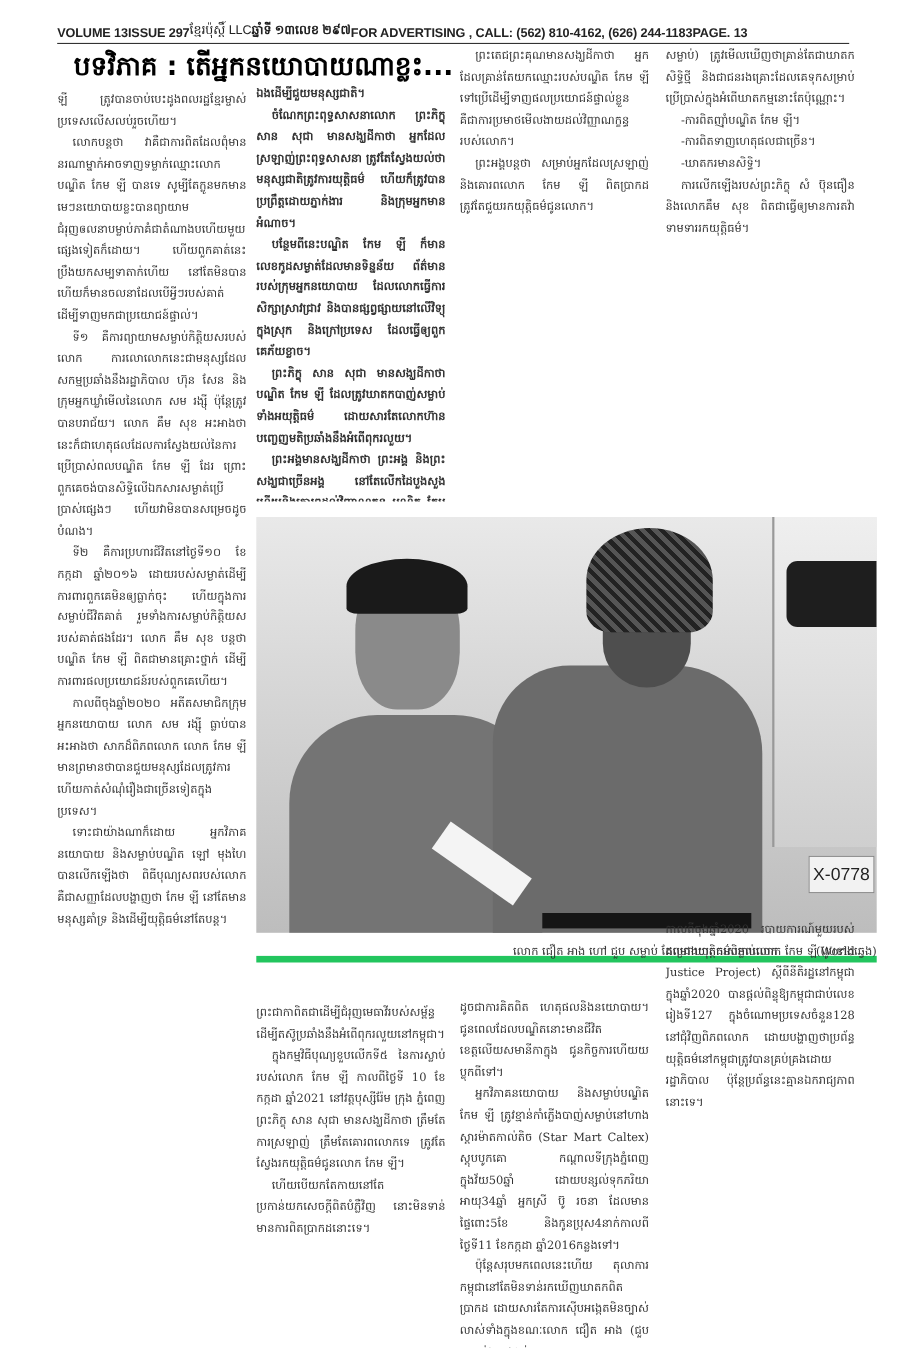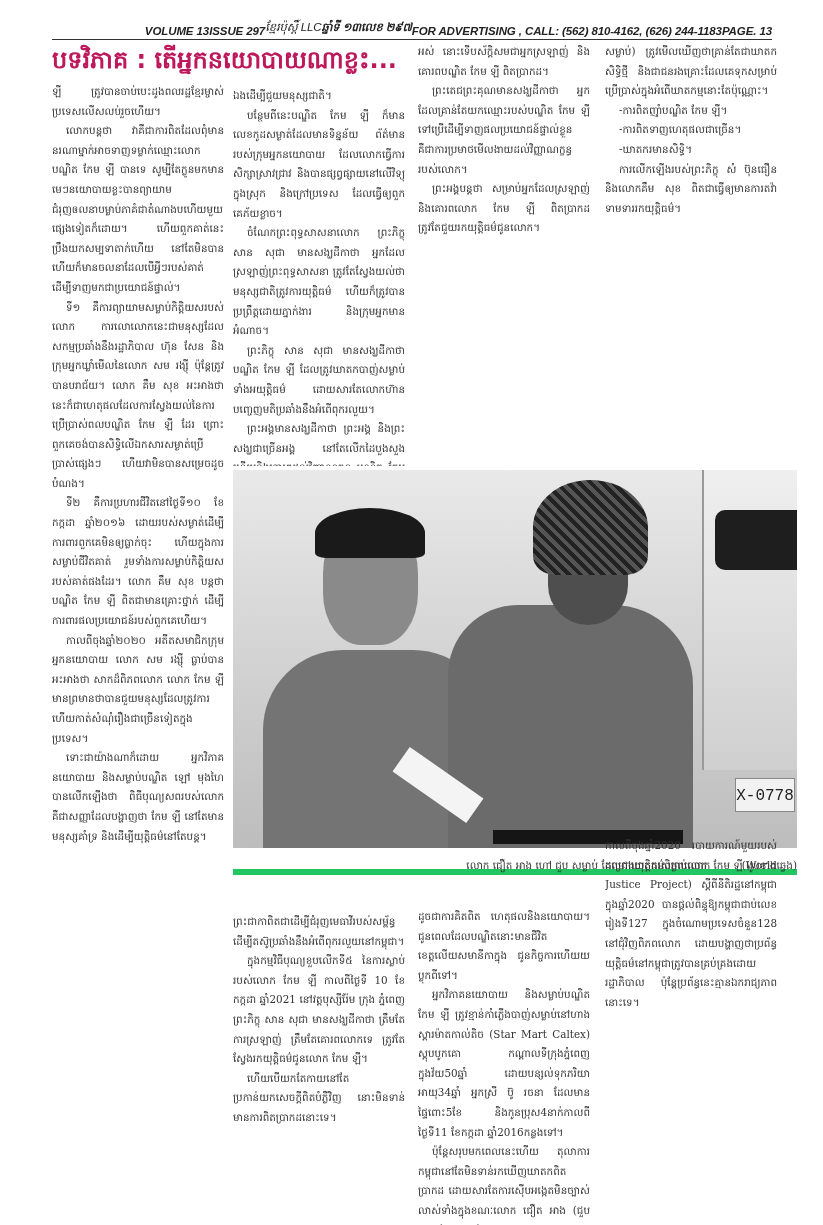--- a/index.html
+++ b/index.html
@@ -2,50 +2,50 @@
 <html><head>
 <meta charset="utf-8">
 <style>
   * { box-sizing: border-box; margin: 0; padding: 0; }
   html, body { width: 823px; height: 1225px; background: #ffffff; overflow: hidden; }
   body { position: relative; font-family: "DejaVu Serif", serif; color: #222; }
 
   .masthead {
     position: absolute; left: 52px; top: 20px; width: 720px; height: 20px;
     border-bottom: 1.5px solid #333;
-    display: flex; align-items: flex-end; justify-content: flex-end;
+    display: flex; align-items: flex-end; justify-content: flex-start;
     font-family: "Liberation Sans", sans-serif; font-size: 11.5px; font-weight: bold;
-    letter-spacing: -0.1px; color: #222; padding-bottom: 2px; white-space: nowrap; font-style: italic;
+    letter-spacing: -0.1px; color: #222; padding-bottom: 2px; white-space: nowrap;
   }
   .masthead .brand { font-weight: normal; }
   .masthead span { display: inline-block; }
 
   .headline {
     position: absolute; left: 52px; top: 44px; width: 360px; height: 32px;
     font-family: "DejaVu Sans", sans-serif; font-weight: bold; font-size: 24px;
-    line-height: 32px; color: #be185d; white-space: nowrap; text-align: left;
+    line-height: 32px; color: #000000; white-space: nowrap; text-align: right;
   }
 
   .col {
     position: absolute; font-size: 10.4px; line-height: 19.6px; color: #333;
     text-align: justify; overflow: hidden;
   }
   .col p { text-indent: 14px; }
   .col p.noindent { text-indent: 0; }
 
   .photo {
     position: absolute; left: 233px; top: 470px; width: 564px; height: 378px;
     background: linear-gradient(180deg, #e9e9e9 0%, #d7d7d7 40%, #bdbdbd 100%);
     overflow: hidden;
   }
   .photo .bg-vehicle { position: absolute; right: 0; top: 0; width: 95px; height: 300px;
     background: linear-gradient(180deg,#efefef,#cfcfcf); border-left: 2px solid #999; }
   .photo .vehicle-dark { position: absolute; right: 0; top: 40px; width: 82px; height: 60px; background:#1e1e1e; border-radius: 10px 0 0 10px; }
   .photo .plate { position: absolute; right: 2px; top: 308px; width: 60px; height: 34px; background:#f2f2f2;
-    font-family: Liberation Mono, monospace; font-size: 16px; color:#222; line-height: 34px; text-align:center; border:1px solid #888; }
+    font-family: Liberation Sans, sans-serif; font-size: 16px; color:#222; line-height: 34px; text-align:center; border:1px solid #888; }
   .photo .man-body { position: absolute; left: 30px; top: 180px; width: 230px; height: 220px; background:#747474; border-radius: 80px 80px 0 0; }
   .photo .man-head { position: absolute; left: 90px; top: 45px; width: 95px; height: 130px; background:#8a8a8a; border-radius: 45% 45% 40% 40%; }
   .photo .man-hair { position: absolute; left: 82px; top: 38px; width: 110px; height: 50px; background:#1a1a1a; border-radius: 50% 50% 10% 10%; }
   .photo .soldier-body { position: absolute; left: 215px; top: 135px; width: 245px; height: 260px; background:#6b6b6b; border-radius: 70px 80px 0 0; }
   .photo .helmet { position: absolute; left: 300px; top: 10px; width: 115px; height: 95px; background:
       repeating-linear-gradient(45deg,#222 0 4px,#555 4px 8px),#333; border-radius: 50% 50% 20% 20%; }
   .photo .soldier-face { position: absolute; left: 315px; top: 95px; width: 80px; height: 60px; background:#4e4e4e; border-radius: 10px 10px 40px 40px; }
   .photo .paper { position: absolute; left: 160px; top: 300px; width: 90px; height: 30px; background:#f4f4f4; transform: rotate(35deg); }
   .photo .belt { position: absolute; left: 260px; top: 360px; width: 190px; height: 14px; background:#151515; }
 
@@ -72,31 +72,30 @@
 
 <div class="col" style="left:52px; top:82px; width:172px; height:1120px;">
   <p class="noindent">ឡី ត្រូវបានចាប់បេះដូងពលរដ្ឋខ្មែរម្ចាស់ប្រទេសលើសលប់រួចហើយ។</p>
   <p>លោកបន្តថា វាគឺជាការពិតដែលពុំមាននរណាម្នាក់អាចទាញទម្លាក់ឈ្មោះលោកបណ្ឌិត កែម ឡី បានទេ សូម្បីតែក្លូនមកមានមេៗនយោបាយខ្លះបានព្យាយាមជំរុញឲលនាបម្លាប់ភាគំជាតំណាងបហើយមួយផ្សេងទៀតក៏ដោយ។ ហើយពួកគាត់នេះ ប្រឹងយកសម្បទាតាក់ហើយ នៅតែមិនបាន ហើយក៏មានចលនាដែលបើអ្វីៗរបស់គាត់ ដើម្បីទាញមកជាប្រយោជន៍ផ្ទាល់។</p>
   <p>ទី១ គឺការព្យាយាមសម្លាប់កិត្តិយសរបស់លោក ការលោលោកនេះជាមនុស្សដែលសកម្មប្រឆាំងនឹងរដ្ឋាភិបាល ហ៊ុន សែន និងក្រុមអ្នកឃ្លាំមើលនៃលោក សម រង្ស៊ី ប៉ុន្តែត្រូវបានបរាជ័យ។ លោក គឹម សុខ អះអាងថា នេះក៏ជាហេតុផលដែលការស្វែងយល់នៃការប្រើប្រាស់ពលបណ្ឌិត កែម ឡី ដែរ ព្រោះពួកគេចង់បានសិទ្ធិលើឯកសារសម្ងាត់ប្រើប្រាស់ផ្សេងៗ ហើយវាមិនបានសម្រេចដូចបំណង។</p>
   <p>ទី២ គឺការប្រហារជីវិតនៅថ្ងៃទី១០ ខែកក្កដា ឆ្នាំ២០១៦ ដោយរបស់សម្ងាត់ដើម្បីការពារពួកគេមិនឲ្យធ្លាក់ចុះ ហើយក្នុងការសម្លាប់ជីវិតគាត់ រួមទាំងការសម្លាប់កិត្តិយសរបស់គាត់ផងដែរ។ លោក គឹម សុខ បន្តថា បណ្ឌិត កែម ឡី ពិតជាមានគ្រោះថ្នាក់ ដើម្បីការពារផលប្រយោជន៍របស់ពួកគេហើយ។</p>
   <p>កាលពីចុងឆ្នាំ២០២០ អតីតសមាជិកក្រុមអ្នកនយោបាយ លោក សម រង្ស៊ី ធ្លាប់បានអះអាងថា សាកដ៏ពិភពលោក លោក កែម ឡី មានព្រមានថាបានជួយមនុស្សដែលត្រូវការ ហើយកាត់សំណុំរឿងជាច្រើនទៀតក្នុងប្រទេស។</p>
   <p>ទោះជាយ៉ាងណាក៏ដោយ អ្នកវិភាគនយោបាយ និងសម្លាប់បណ្ឌិត ឡៅ មុងហៃ បានលើកឡើងថា ពិធីបុណ្យសពរបស់លោកគឺជាសញ្ញាដែលបង្ហាញថា កែម ឡី នៅតែមានមនុស្សគាំទ្រ និងដើម្បីយុត្តិធម៌នៅតែបន្ត។</p>
 </div>
 
-<div class="col" style="left:233px; top:86px; width:172px; height:380px;">
+<div class="col" style="left:233px; top:76px; width:172px; height:380px;font-weight:bold;">
   <p class="noindent">ឯងដើម្បីជួយមនុស្សជាតិ។</p>
+  <p>ចំណែកព្រះពុទ្ធសាសនាលោក ព្រះភិក្ខុ សាន សុជា មានសង្ឃដីកាថា អ្នកដែលស្រឡាញ់ព្រះពុទ្ធសាសនា ត្រូវតែស្វែងយល់ថាមនុស្សជាតិត្រូវការយុត្តិធម៌ ហើយក៏ត្រូវបានប្រព្រឹត្តដោយភ្នាក់ងារ និងក្រុមអ្នកមានអំណាច។</p>
   <p>បន្ថែមពីនេះបណ្ឌិត កែម ឡី ក៏មានលេខកូដសម្ងាត់ដែលមានទិន្នន័យ ព័ត៌មានរបស់ក្រុមអ្នកនយោបាយ ដែលលោកធ្វើការសិក្សាស្រាវជ្រាវ និងបានផ្សព្វផ្សាយនៅលើវិទ្យុក្នុងស្រុក និងក្រៅប្រទេស ដែលធ្វើឲ្យពួកគេភ័យខ្លាច។</p>
-  <p>ចំណែកព្រះពុទ្ធសាសនាលោក ព្រះភិក្ខុ សាន សុជា មានសង្ឃដីកាថា អ្នកដែលស្រឡាញ់ព្រះពុទ្ធសាសនា ត្រូវតែស្វែងយល់ថាមនុស្សជាតិត្រូវការយុត្តិធម៌ ហើយក៏ត្រូវបានប្រព្រឹត្តដោយភ្នាក់ងារ និងក្រុមអ្នកមានអំណាច។</p>
   <p>ព្រះភិក្ខុ សាន សុជា មានសង្ឃដីកាថា បណ្ឌិត កែម ឡី ដែលត្រូវឃាតកបាញ់សម្លាប់ ទាំងអយុត្តិធម៌ ដោយសារតែលោកហ៊ានបញ្ចេញមតិប្រឆាំងនឹងអំពើពុករលួយ។</p>
   <p>ព្រះអង្គមានសង្ឃដីកាថា ព្រះអង្គ និងព្រះសង្ឃជាច្រើនអង្គ នៅតែលើកដៃបួងសួង ហើយនិងគោរពដល់វិញ្ញាណក្ខន្ធ បណ្ឌិត កែម ឡី។</p>
 
 </div>
 
 <div class="col" style="left:418px; top:42px; width:172px; height:420px;">
-  <p class="noindent">អស់ នោះទើបស័ក្តិសមជាអ្នកស្រឡាញ់ និងគោរពបណ្ឌិត កែម ឡី ពិតប្រាកដ។</p>
   <p>ព្រះតេជព្រះគុណមានសង្ឃដីកាថា អ្នកដែលគ្រាន់តែយកឈ្មោះរបស់បណ្ឌិត កែម ឡី ទៅប្រើដើម្បីទាញផលប្រយោជន៍ផ្ទាល់ខ្លួន គឺជាការប្រមាថមើលងាយដល់វិញ្ញាណក្ខន្ធរបស់លោក។</p>
   <p>ព្រះអង្គបន្តថា សម្រាប់អ្នកដែលស្រឡាញ់ និងគោរពលោក កែម ឡី ពិតប្រាកដ ត្រូវតែជួយរកយុត្តិធម៌ជូនលោក។</p>
 </div>
 
 <div class="col" style="left:605px; top:42px; width:172px; height:420px;">
   <p class="noindent">សម្លាប់) ត្រូវមើលឃើញថាគ្រាន់តែជាឃាតកសិទ្ធិថ្មី និងជាជនរងគ្រោះដែលគេទុកសម្រាប់ប្រើប្រាស់ក្នុងអំពើឃាតកម្មនោះតែប៉ុណ្ណោះ។</p>
   <p>-ការពិតញ៉ាំបណ្ឌិត កែម ឡី។</p>
   <p>-ការពិតទាញហេតុផលជាច្រើន។</p>
   <p>-ឃាតករមានសិទ្ធិ។</p>
   <p>ការលើកឡើងរបស់ព្រះភិក្ខុ សំ ប៊ុនធឿន និងលោកគឹម សុខ ពិតជាធ្វើឲ្យមានការតវ៉ាទាមទាររកយុត្តិធម៌។</p>

